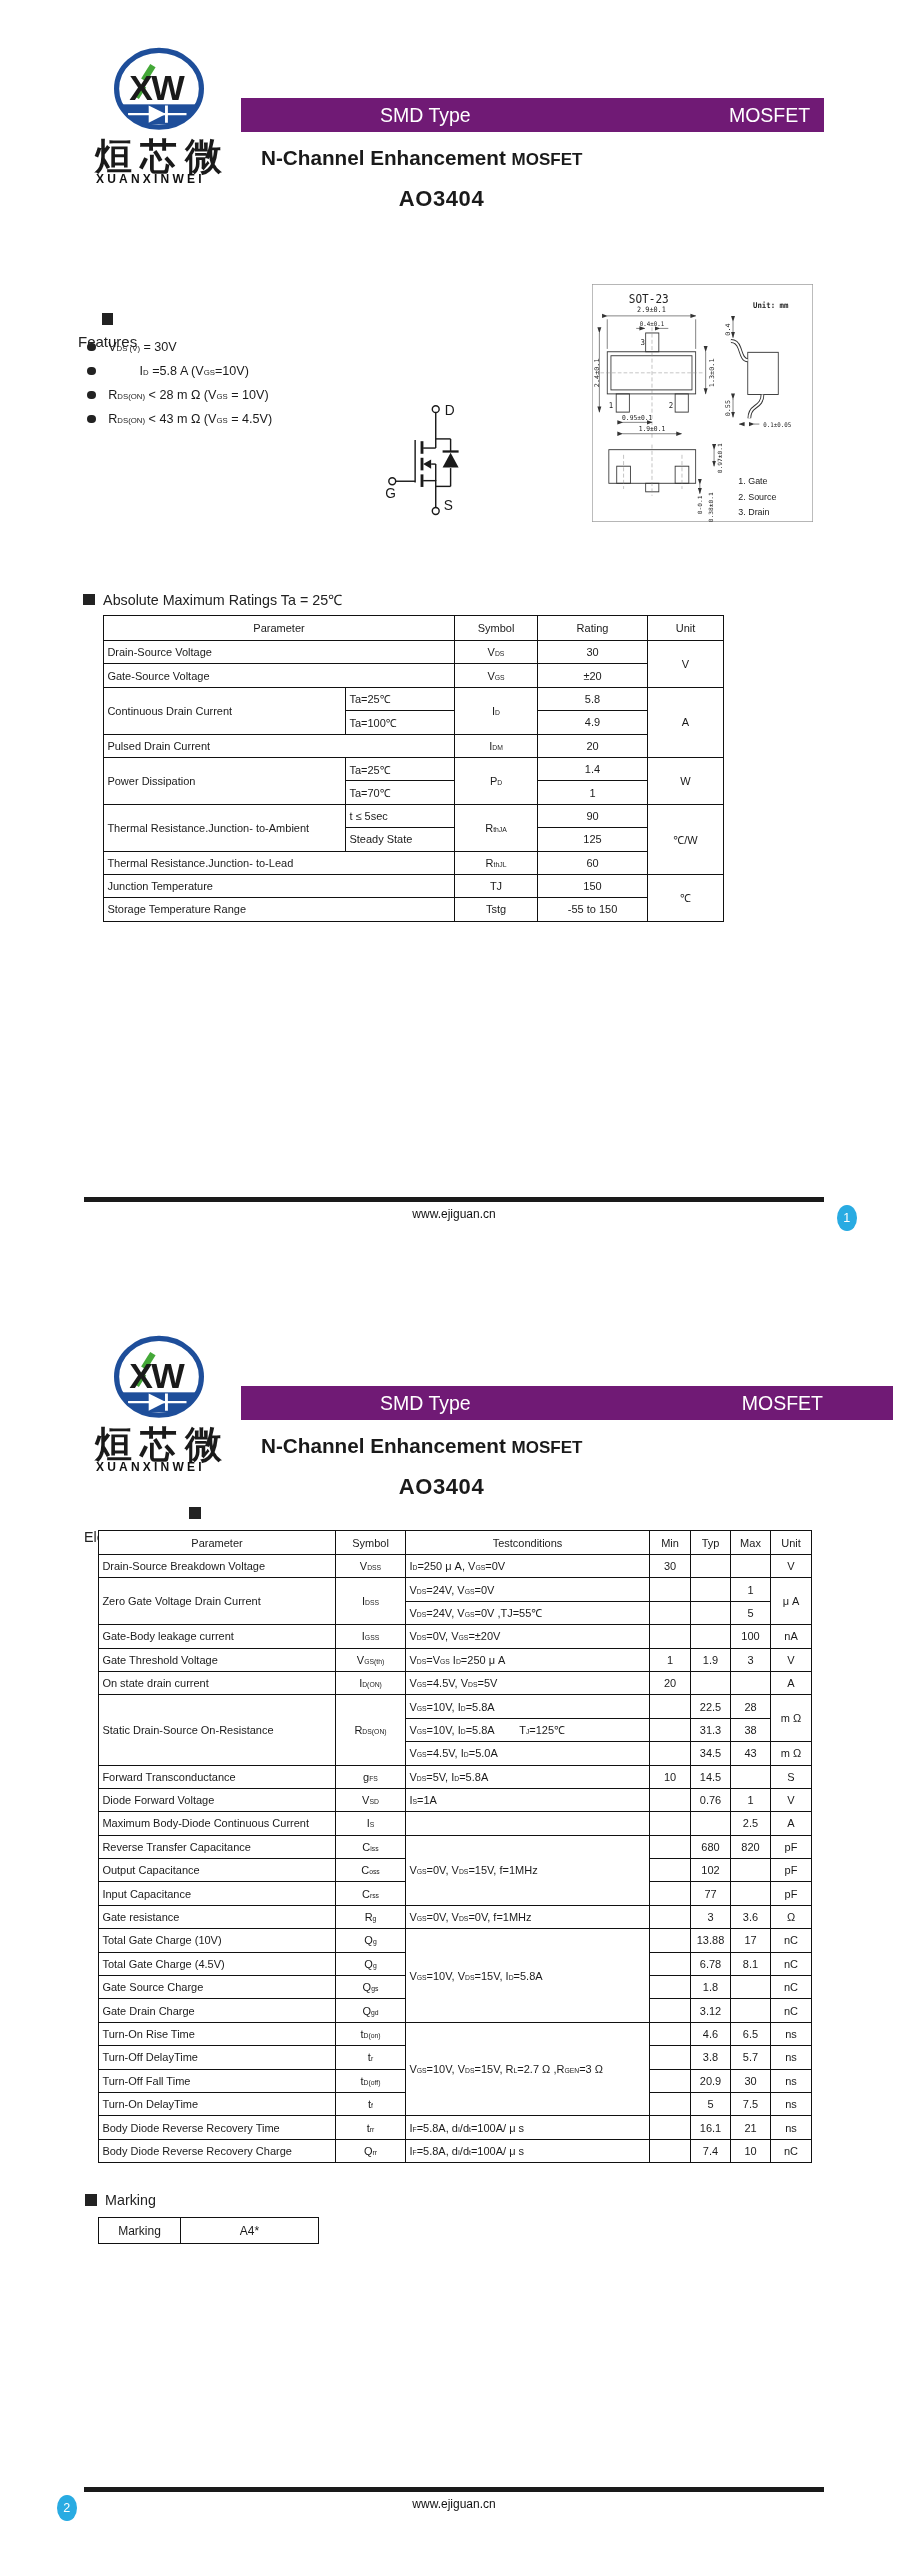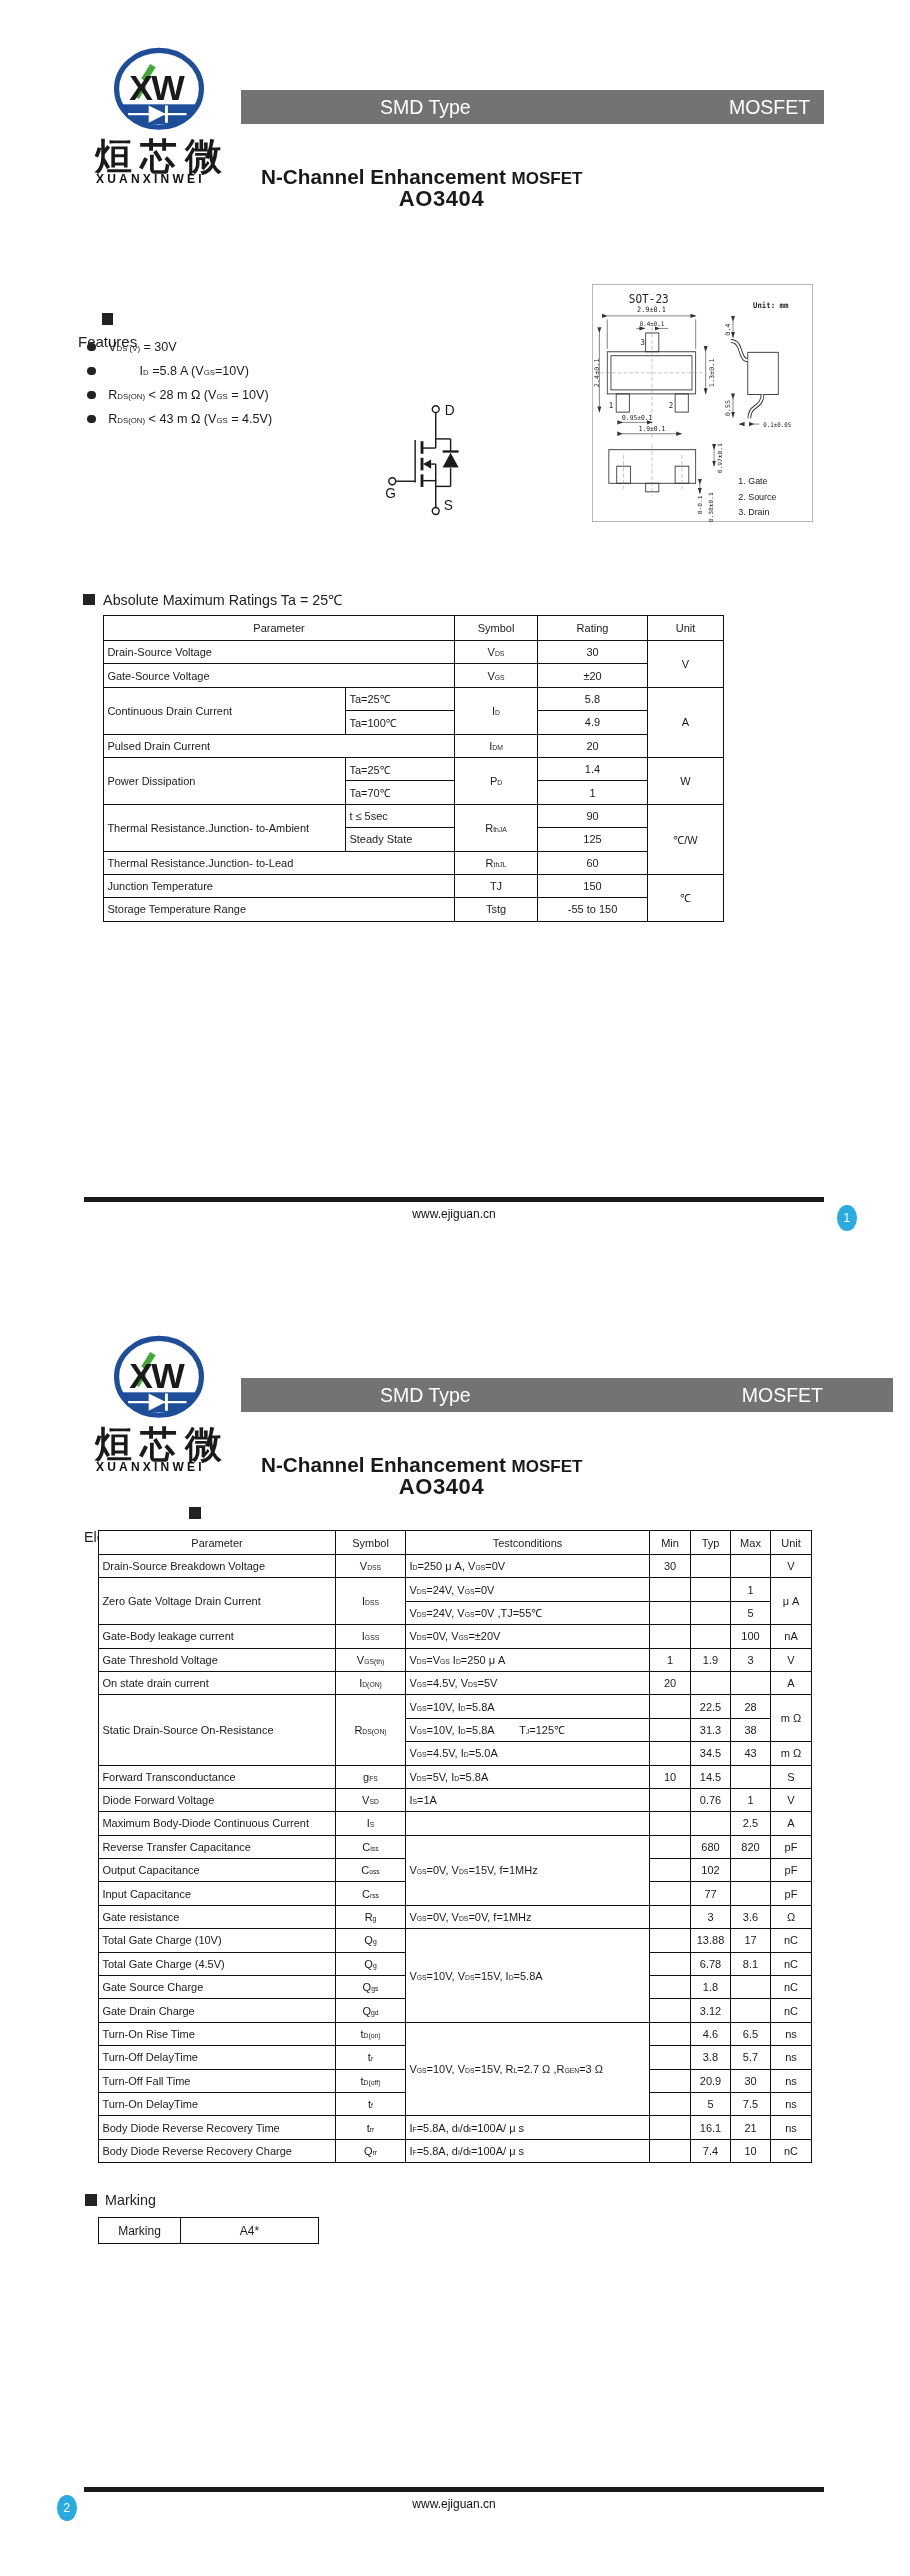--- a/index.html
+++ b/index.html
@@ -9,25 +9,25 @@
   #pg1{top:0;} #pg2{top:1288px;}
   .abs{position:absolute;}
 
   
   .logo{left:112px;top:47px;width:94px;height:86px;}
   .cn{left:95px;top:132px;font-size:37px;font-weight:bold;letter-spacing:8px;
       font-family:"DejaVu Sans",sans-serif;white-space:nowrap;}
   .en{left:96px;top:172px;font-size:12px;font-weight:600;letter-spacing:3.2px;color:#111;white-space:nowrap;}
 
   
-  .bar{top:90px;height:34px;background:#737373;color:#fff;display:flex;align-items:center;
+  .bar{top:98px;height:34px;background:#701a75;color:#fff;display:flex;align-items:center;
        justify-content:space-between;font-size:19.5px;}
   .bar-1{left:241px;width:583px;padding:0 13.8px 0 139px;box-sizing:border-box;}
   .bar-2{left:241px;width:652px;padding:0 70px 0 139px;box-sizing:border-box;}
-  .dtitle{left:261px;top:146px;font-size:20.7px;font-weight:bold;white-space:nowrap;margin-top:19px;}
+  .dtitle{left:261px;top:146px;font-size:20.7px;font-weight:bold;white-space:nowrap;}
   .dtitle .tsuf{font-size:17px;}
   .part{left:258px;top:186px;width:367px;text-align:center;font-size:22px;font-weight:bold;letter-spacing:0.6px;}
 
   
   .h{display:flex;align-items:center;gap:8.6px;font-size:15px;color:#222;}
   .sq{width:11.5px;height:11.5px;background:#222;flex:0 0 auto;}
 
   
   .feat{left:87px;display:flex;align-items:center;gap:12.6px;font-size:12.6px;white-space:nowrap;}
   .dot{width:8.6px;height:8.6px;border-radius:50%;background:#222;flex:0 0 auto;}

